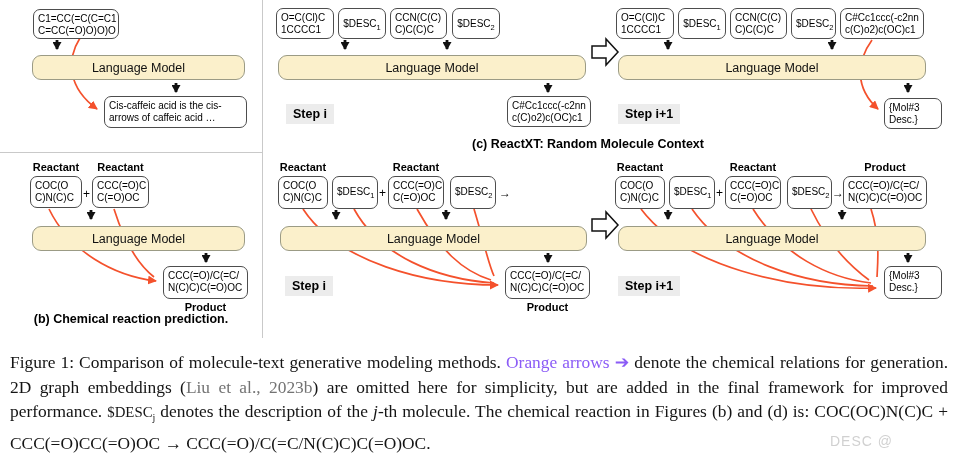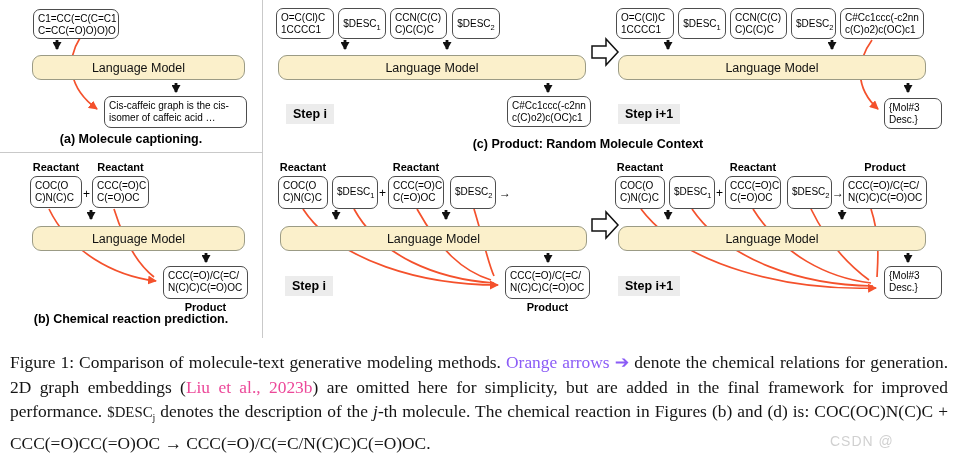--- a/index.html
+++ b/index.html
@@ -17,21 +17,21 @@
   .subcap { position:absolute; font-weight:bold; font-size:12.5px; text-align:center; z-index:2; }
   .step { position:absolute; background:#ECECEC; font-weight:bold; font-size:12.5px;
           padding:3px 7px; z-index:2; }
   .op  { position:absolute; font-size:12px; z-index:2; }
   .divider { position:absolute; background:#c9c9c9; z-index:0; }
   #arrows { position:absolute; left:0; top:0; z-index:1; }
   #cap { position:absolute; left:10px; top:350px; width:938px;
          font-family:"Liberation Serif", serif; font-size:17.4px; line-height:24.6px;
          text-align:justify; color:#141414; z-index:2; }
   .orange { color:#8b5cf6; }
-  .cite { color:#ec4899; text-decoration:none; cursor:pointer; }
+  .cite { color:#737373; text-decoration:none; cursor:pointer; }
   .mono { font-family:Liberation Serif, serif; font-size:14.8px; }
   .mono sub { font-size:10px; }
   .ital { font-style:italic; }
   #watermark { position:absolute; left:830px; top:433px; z-index:3;
                font-family:"Liberation Sans", sans-serif; font-size:14px; letter-spacing:1px;
                color:rgba(150,150,150,0.45); pointer-events:none; }
 </style>
 </head>
 <body>
 
@@ -114,24 +114,23 @@
   </svg>
 
   <div class="box" style="left:33px; top:9px; width:86px; height:30px;">
     <span>C1=CC(=C(C=C1</span><br>
     <span>C=CC(=O)O)O)O</span>
   </div>
   <div class="lm" style="left:32px; top:55px; width:213px; height:25px;">
     <span>Language Model</span>
   </div>
   <div class="box" style="left:104px; top:96px; width:143px; height:32px;">
-    <span>Cis-caffeic graph is the cis-</span><br>
-    <span>isomer of caffeic acid …</span>
-  </div>
-  <div class="subcap" style="left:0; top:132px; width:262px;">(a) Molecule captioning.</div>
+    <span>Cis-caffeic acid is the cis-</span><br>
+    <span>arrows of caffeic acid …</span>
+  </div>
 
   <div class="hdr" style="left:30px; top:161px; width:52px;">Reactant</div>
   <div class="hdr" style="left:92px; top:161px; width:57px;">Reactant</div>
   <div class="box" style="left:30px; top:176px; width:52px; height:32px;">
     <span>COC(O</span><br>
     <span>C)N(C)C</span>
   </div>
   <div class="op" style="left:83px; top:187px;">+</div>
   <div class="box" style="left:92px; top:176px; width:57px; height:32px;">
     <span>CCC(=O)C</span><br>
@@ -189,21 +188,21 @@
     <span>c(C)o2)c(OC)c1</span>
   </div>
   <div class="lm" style="left:618px; top:55px; width:308px; height:25px;">
     <span>Language Model</span>
   </div>
   <div class="box" style="left:884px; top:98px; width:58px; height:31px;">
     <span>{Mol#3</span><br>
     <span>Desc.}</span>
   </div>
   <div class="step" style="left:618px; top:104px;">Step i+1</div>
-  <div class="subcap" style="left:268px; top:137px; width:640px;">(c) Product: Random Molecule Context</div>
+  <div class="subcap" style="left:268px; top:137px; width:640px;">(c) ReactXT: Random Molecule Context</div>
 
   <div class="hdr" style="left:278px; top:161px; width:50px;">Reactant</div>
   <div class="hdr" style="left:388px; top:161px; width:56px;">Reactant</div>
   <div class="box" style="left:278px; top:176px; width:50px; height:33px;">
     <span>COC(O</span><br>
     <span>C)N(C)C</span>
   </div>
   <div class="box desc" style="left:332px; top:176px; width:46px; height:33px;">
     <span>$DESC</span><sub>1</sub>
   </div>
@@ -255,15 +254,15 @@
   <div class="box" style="left:884px; top:266px; width:58px; height:33px;">
     <span>{Mol#3</span><br>
     <span>Desc.}</span>
   </div>
   <div class="step" style="left:618px; top:276px;">Step i+1</div>
 
   <p id="cap">
     <span>Figure 1: Comparison of molecule-text generative modeling methods. </span><span class="orange">Orange arrows </span><span class="orange">➔</span><span> denote the chemical relations for generation. 2D graph embeddings (</span><a class="cite">Liu et al., 2023b</a><span>) are omitted here for simplicity, but are added in the final framework for improved performance. </span><span class="mono"><span>$DESC</span><sub>j</sub></span><span> denotes the description of the </span><span class="ital">j</span><span>-th molecule. The chemical reaction in Figures (b) and (d) is: COC(OC)N(C)C + CCC(=O)CC(=O)OC </span><span>→</span><span> CCC(=O)/C(=C/N(C)C)C(=O)OC.</span>
   </p>
 
-  <div id="watermark">CSDN @</div>
+  <div id="watermark">DESC @</div>
 
 </div>
 
 </body></html>

